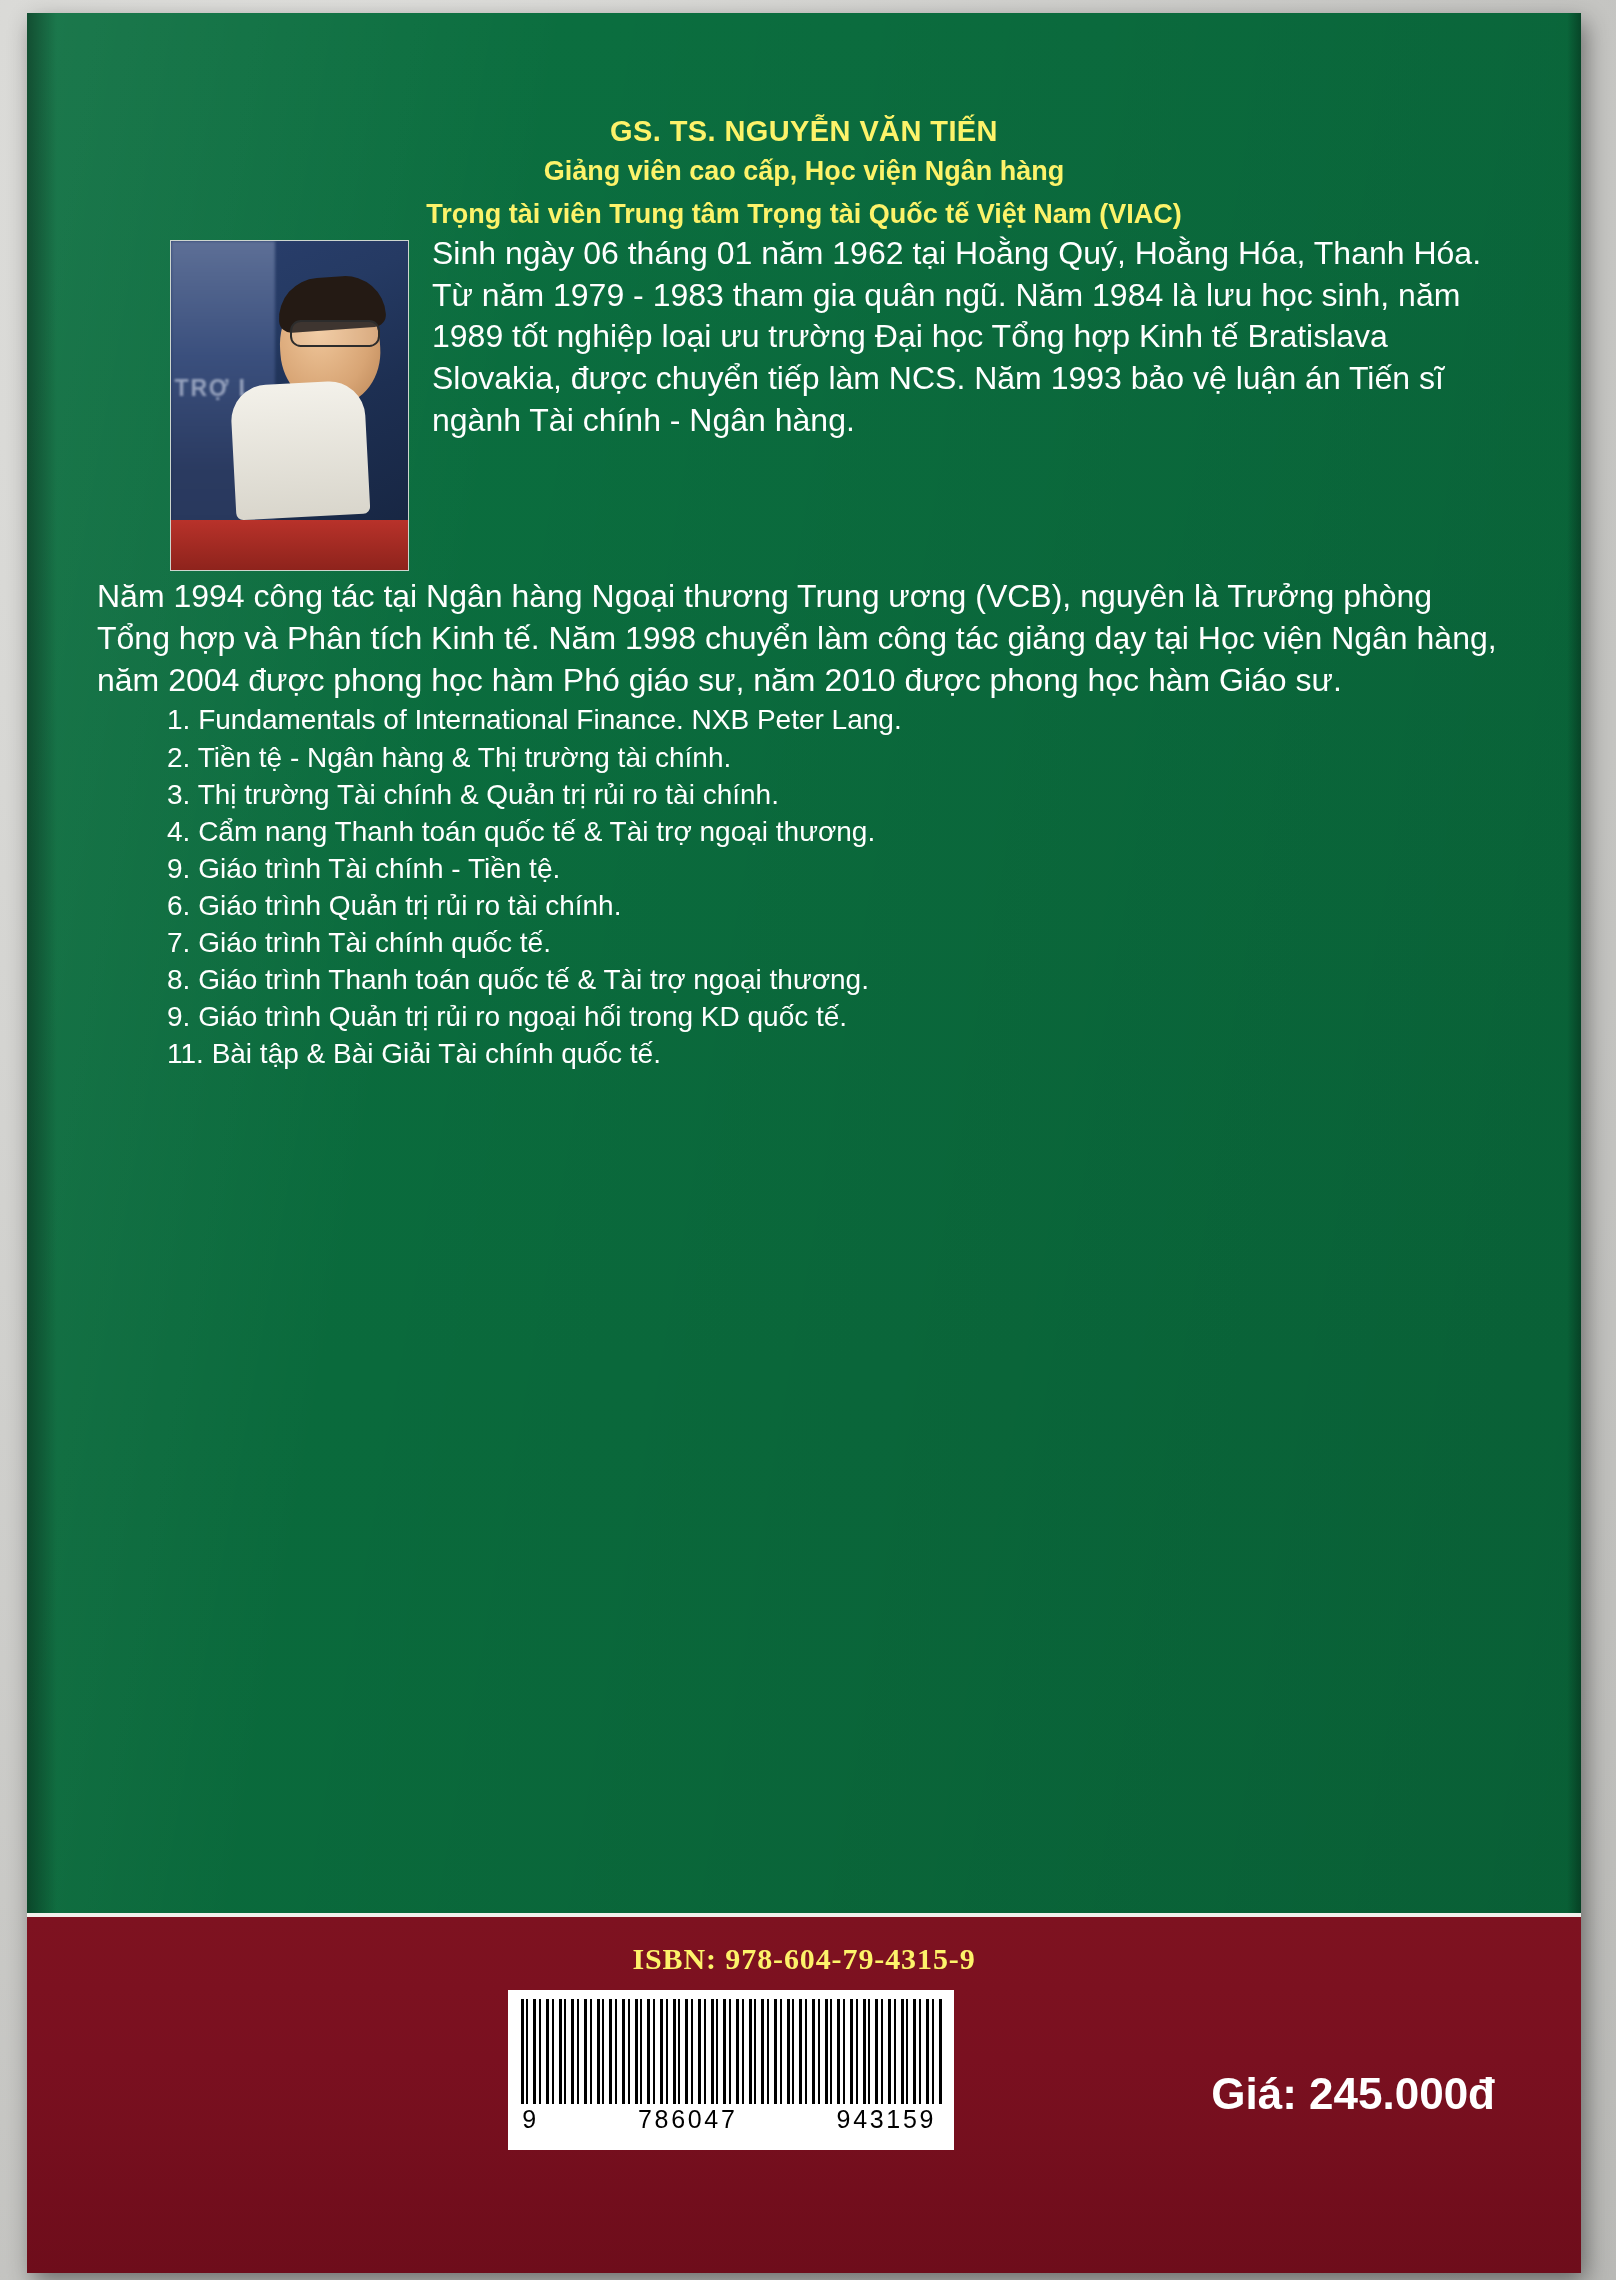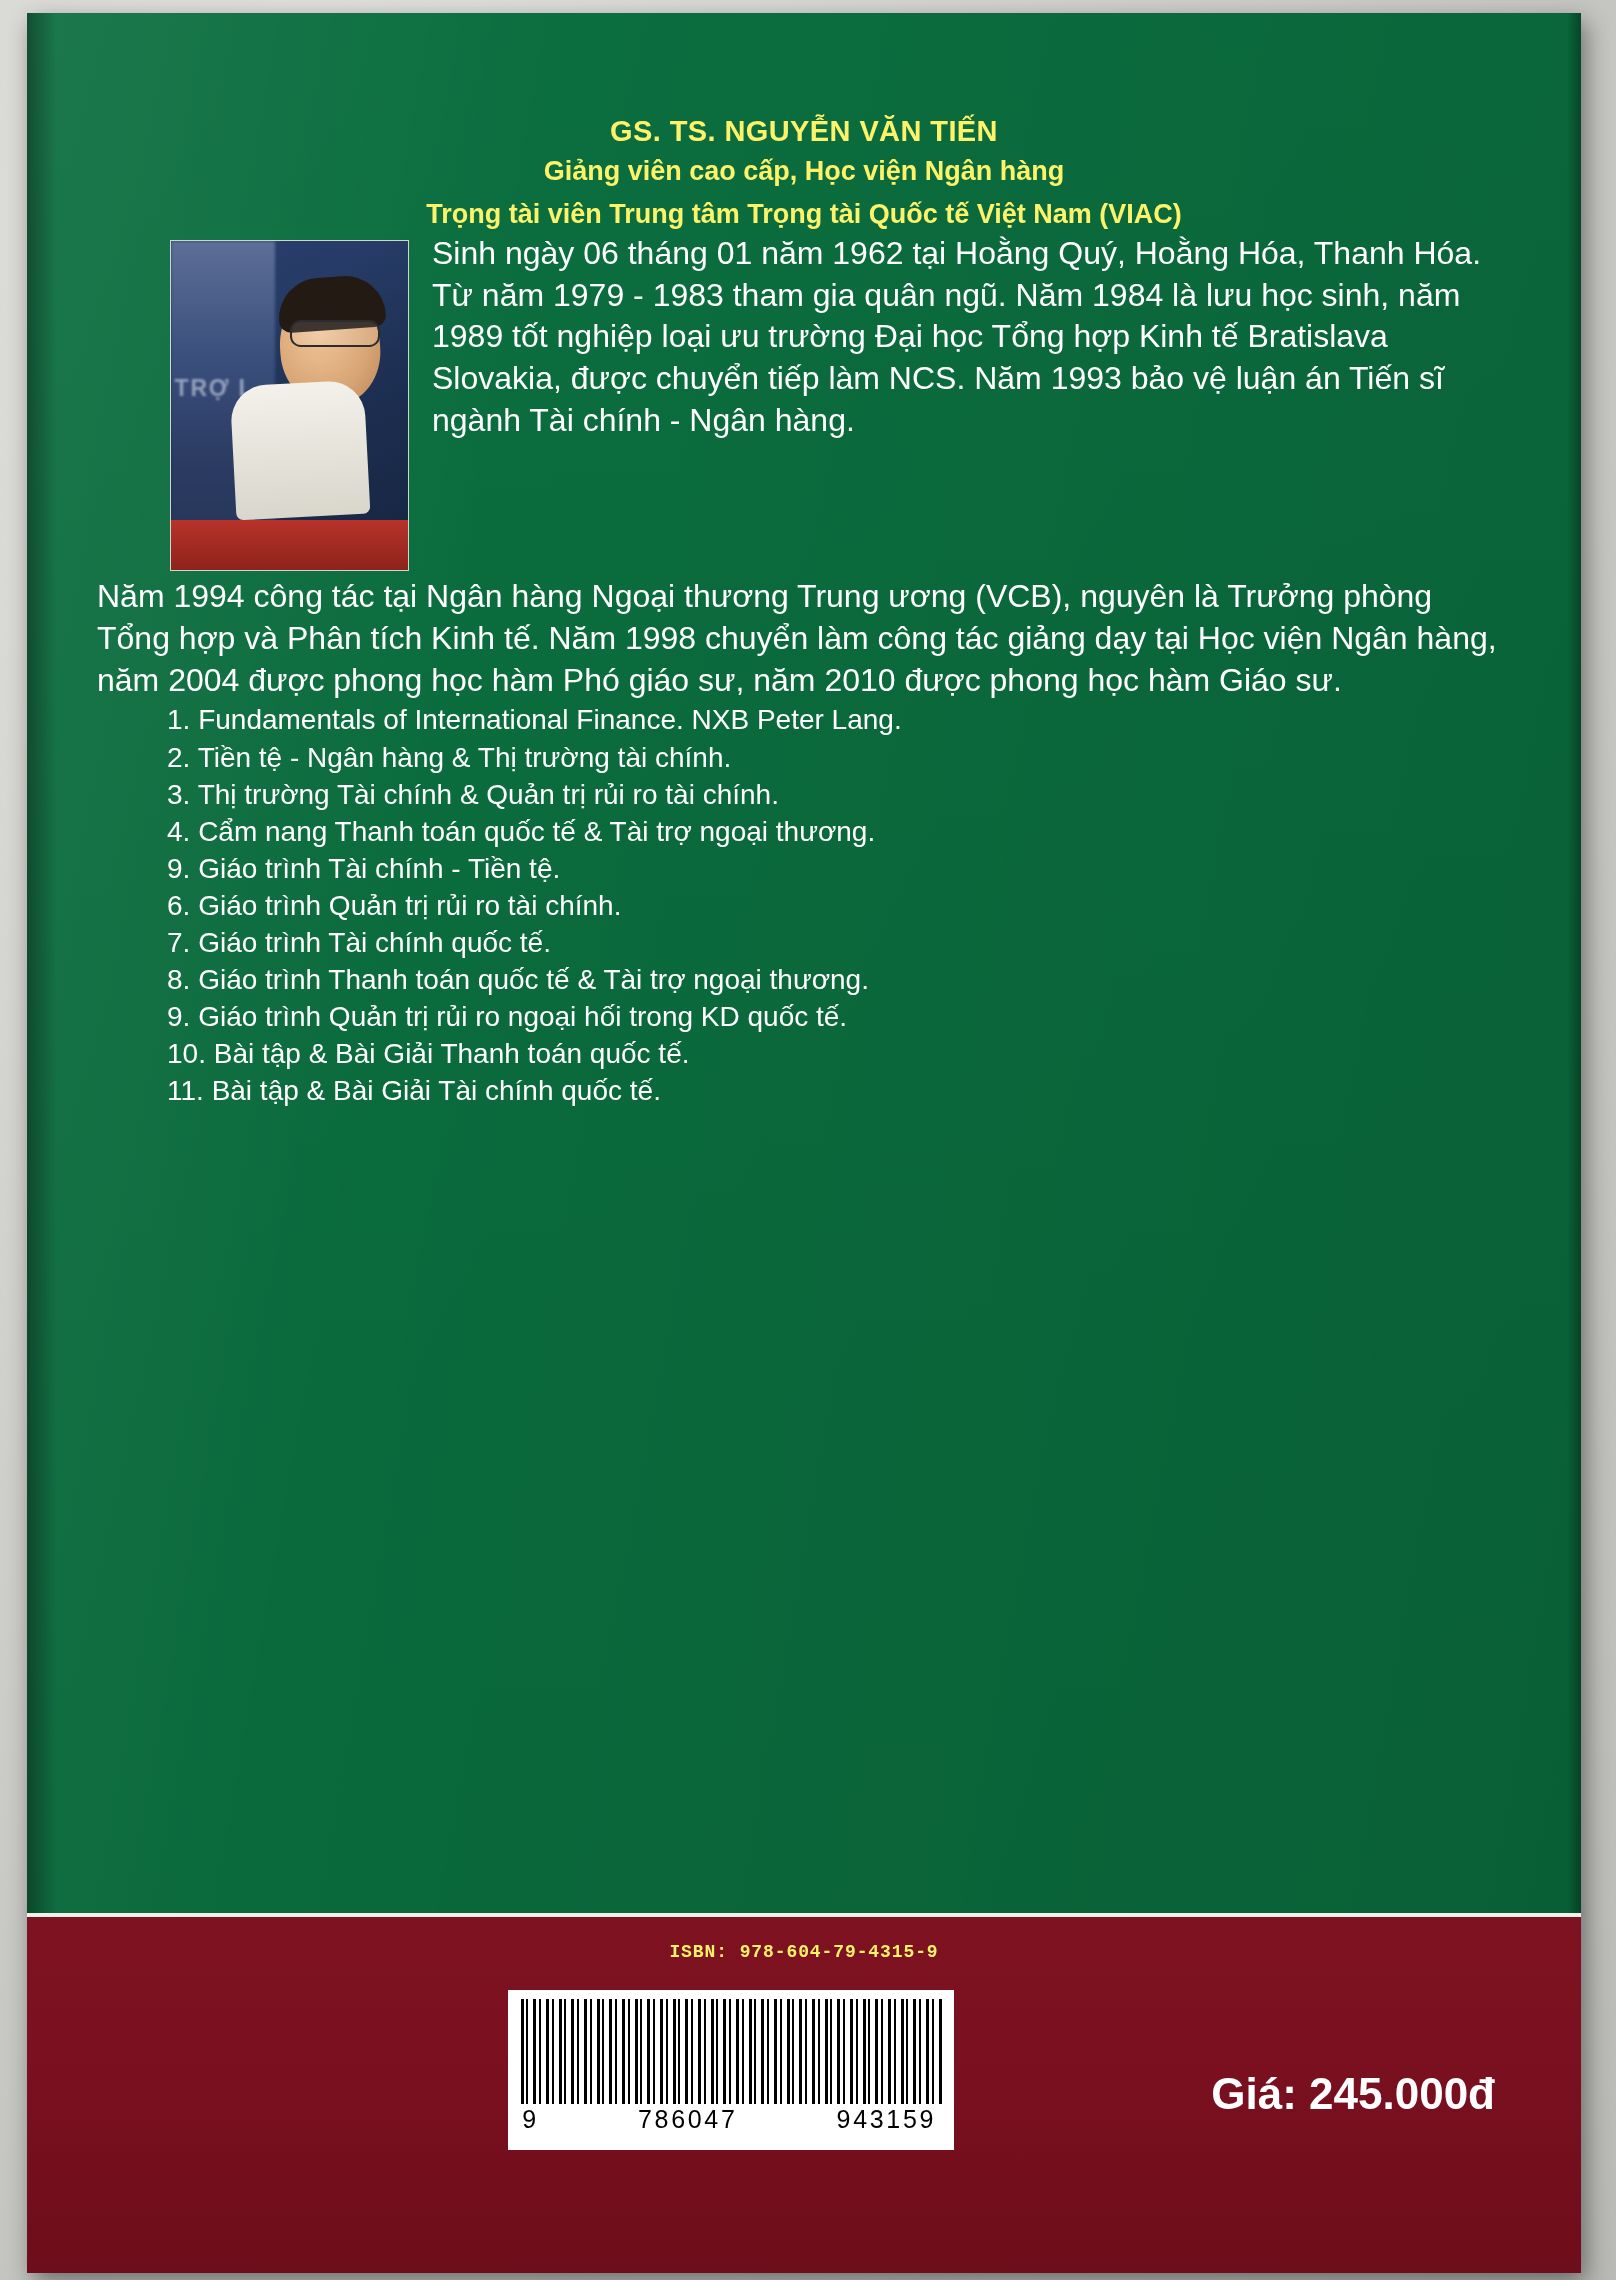--- a/index.html
+++ b/index.html
@@ -178,23 +178,23 @@
   .footer {
     position: absolute;
     left: 0; right: 0; bottom: 0;
     height: 356px;
     background: linear-gradient(180deg, #7e1220 0%, #7a1020 40%, #6e0d1b 100%);
     border-top: 4.5px solid #f2f0eb;
   }
   .isbn {
     text-align: center;
     color: #fdf36a;
-    font-family: Liberation Mono, monospace;
-    font-weight: bold;
-    font-size: 18px;
+    font-family: Liberation Serif, serif;
+    font-weight: bold;
+    font-size: 30px;
     letter-spacing: 0.9px;
     padding-top: 25px;
   }
   .barcode-wrap {
     position: absolute;
     left: 481px;
     top: 73px;
     width: 446px;
     height: 160px;
     background: #ffffff;
@@ -268,21 +268,20 @@
     <ul class="works">
       <li>1. Fundamentals of International Finance. NXB Peter Lang.</li>
       <li>2. Tiền tệ - Ngân hàng &amp; Thị trường tài chính.</li>
       <li>3. Thị trường Tài chính &amp; Quản trị rủi ro tài chính.</li>
       <li>4. Cẩm nang Thanh toán quốc tế &amp; Tài trợ ngoại thương.</li>
       <li>9. Giáo trình Tài chính - Tiền tệ.</li>
       <li>6. Giáo trình Quản trị rủi ro tài chính.</li>
       <li>7. Giáo trình Tài chính quốc tế.</li>
       <li>8. Giáo trình Thanh toán quốc tế &amp; Tài trợ ngoại thương.</li>
       <li>9. Giáo trình Quản trị rủi ro ngoại hối trong KD quốc tế.</li>
-      <li>10. Bài tập &amp; Bài Giải Thanh toán quốc tế.</li>
       <li>11. Bài tập &amp; Bài Giải Tài chính quốc tế.</li>
     </ul>
   </div>
 
   <div class="footer">
     <div class="isbn">ISBN: 978-604-79-4315-9</div>
 
     <div class="barcode-wrap">
       <div class="bars"></div>
       <div class="barcode-digits">

